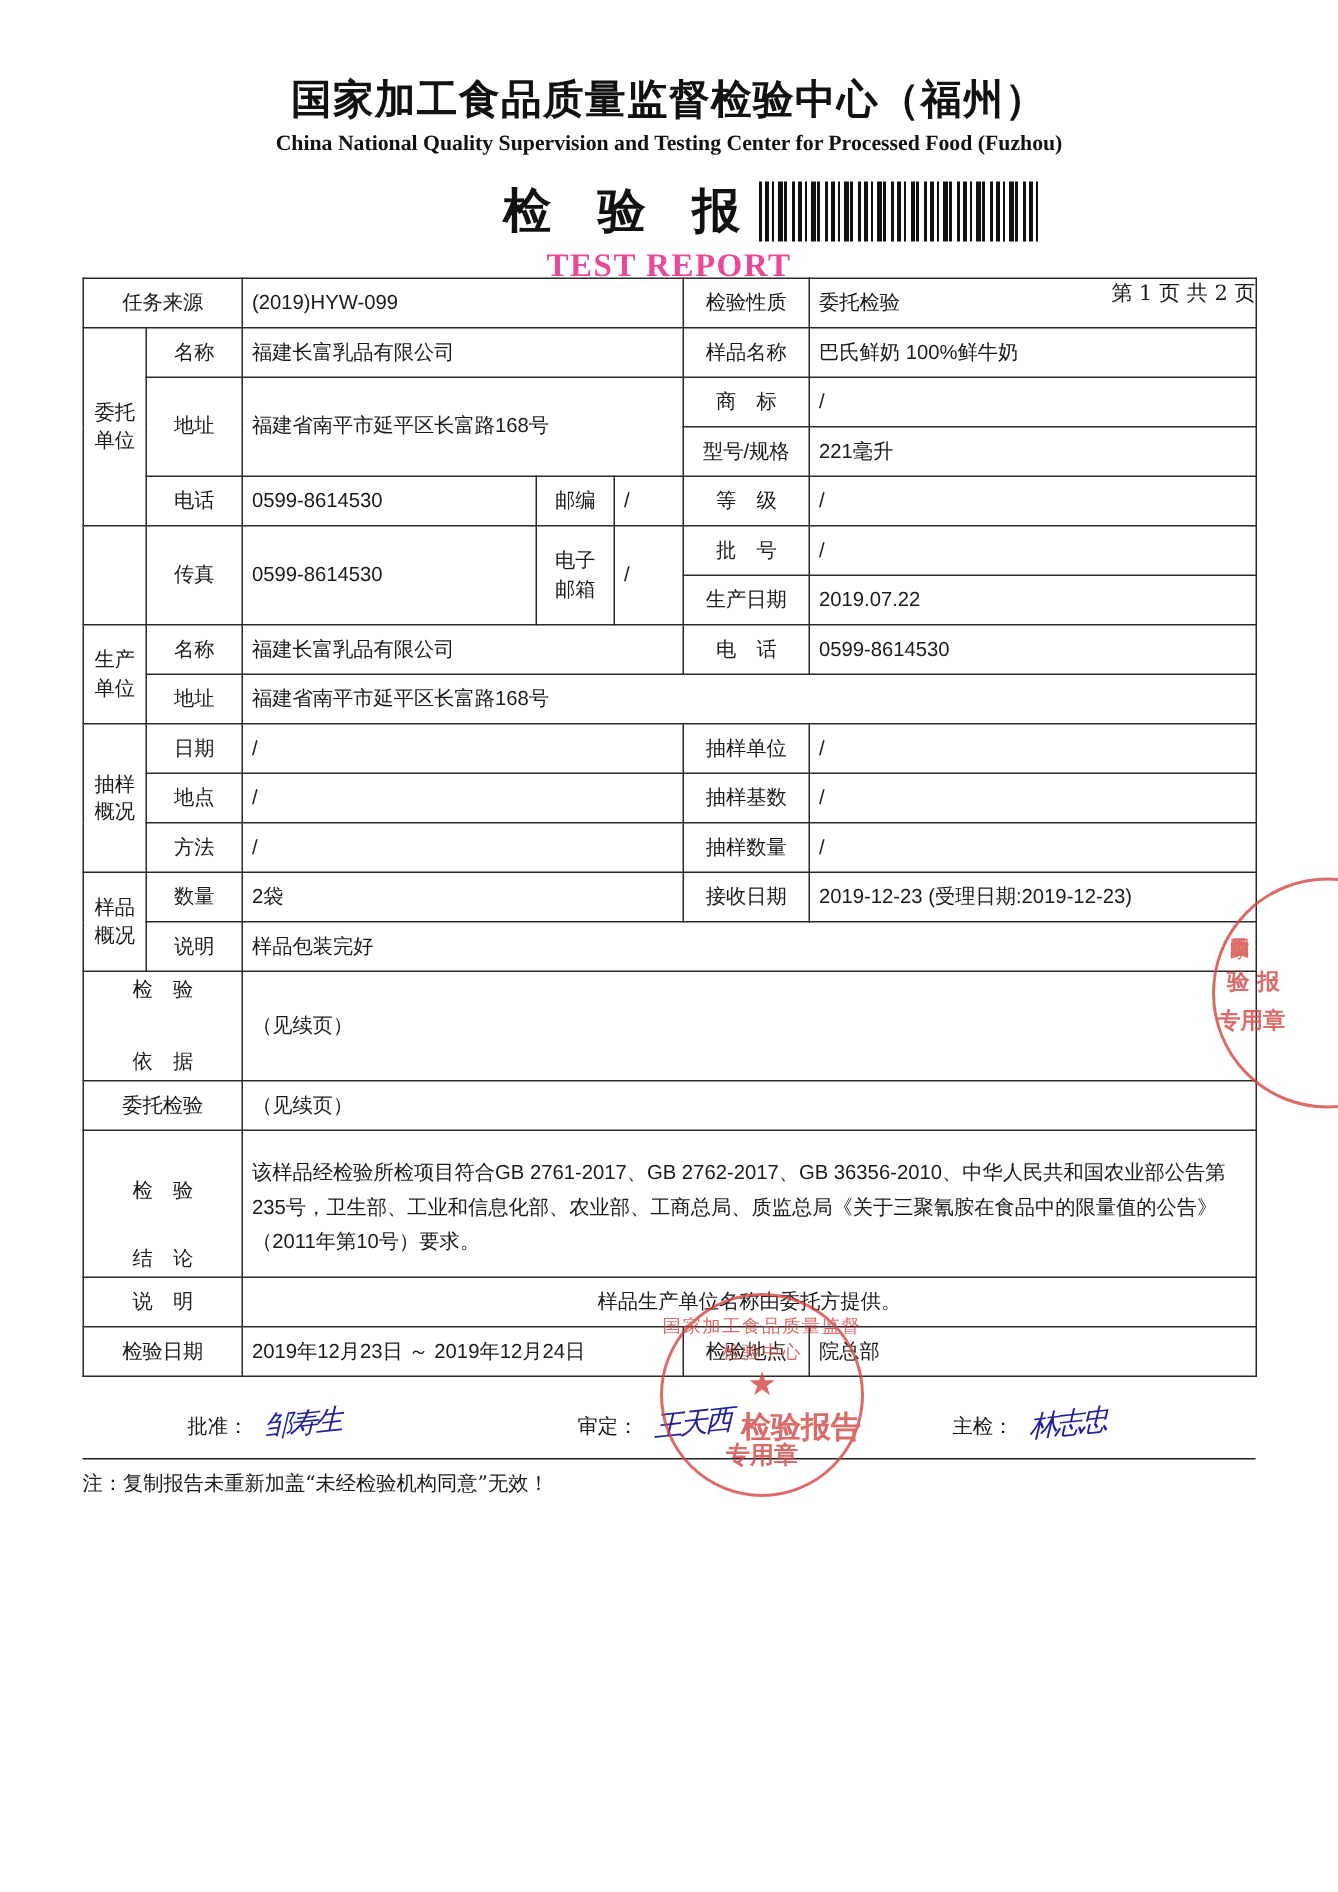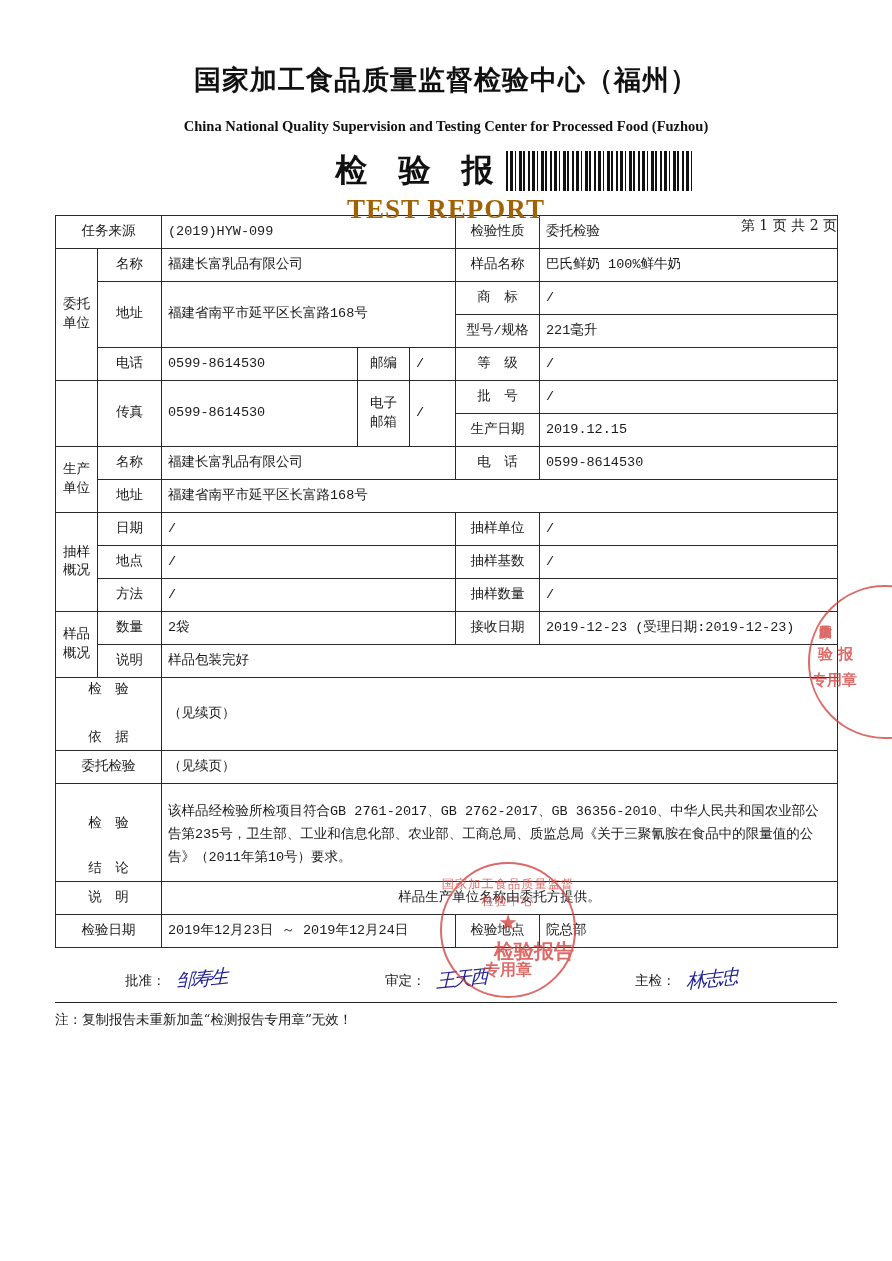--- a/index.html
+++ b/index.html
@@ -19,34 +19,34 @@
     position: relative;
     width: 892px;
     height: 1261px;
     box-sizing: border-box;
     padding: 0;
   }
 
   
   .header {
     text-align: center;
-    padding-top: 62px;
+    padding-top: 48px;
   }
   .org-cn {
     font-family: "DejaVu Serif", "Liberation Serif", serif;
     font-size: 27px;
     font-weight: bold;
     letter-spacing: 1px;
     color: #111;
   }
   .org-en {
     font-family: "Liberation Serif", serif;
     font-size: 14.5px;
     font-weight: bold;
-    margin-top: 20px;
+    margin-top: 4px;
     color: #111;
   }
 
   .title-row {
     position: relative;
     margin-top: 14px;
     height: 66px;
   }
   .title-block {
     position: absolute;
@@ -56,25 +56,25 @@
   .title-cn {
     font-family: "DejaVu Serif", "Liberation Serif", serif;
     font-size: 32px;
     font-weight: bold;
     letter-spacing: 10px;
     margin-left: 10px;
     color: #111;
   }
   .title-en {
     font-family: "Liberation Serif", serif;
-    font-size: 27px;
+    font-size: 22px;
     font-weight: bold;
     letter-spacing: 1px;
     margin-top: 1px;
-    color: #a16207;
+    color: #ec4899;
   }
   .barcode {
     position: absolute;
     right: 198px;
     top: 2px;
     width: 188px;
     height: 40px;
     background-image: repeating-linear-gradient(
       to right,
       #111 0px, #111 2px, #fff 2px, #fff 4px,
@@ -114,21 +114,21 @@
     white-space: nowrap;
   }
 
   
   table.main {
     margin: 0 55px;
     width: 782px;
     border-collapse: collapse;
     table-layout: fixed;
     font-size: 13.5px;
-    font-family: Liberation Mono, monospace;
+    font-family: Liberation Sans, sans-serif;
   }
   table.main td {
     border: 1px solid #2a2a2a;
     padding: 3px 6px;
     vertical-align: middle;
     height: 26px;
     line-height: 1.35;
   }
   .lbl {
     text-align: center;
@@ -361,21 +361,21 @@
       <td class="vert" rowspan="2"></td>
       <td class="lbl" rowspan="2">传真</td>
       <td class="val" rowspan="2">0599-8614530</td>
       <td class="lbl" rowspan="2">电子<br>邮箱</td>
       <td class="val" rowspan="2">/</td>
       <td class="lbl">批　号</td>
       <td class="val">/</td>
     </tr>
     <tr>
       <td class="lbl">生产日期</td>
-      <td class="val">2019.12.15</td>
+      <td class="val">2019.07.22</td>
     </tr>
 
     <tr>
       <td class="lbl" rowspan="2">生产<br>单位</td>
       <td class="lbl">名称</td>
       <td class="val" colspan="3">福建长富乳品有限公司</td>
       <td class="lbl">电　话</td>
       <td class="val">0599-8614530</td>
     </tr>
 
@@ -464,21 +464,21 @@
       <span>审定：</span><span class="sig-img">王天西</span>
     </div>
     <div class="sign-cell sign-3">
       <span>主检：</span><span class="sig-img">林志忠</span>
     </div>
   </div>
 
   <hr class="hr-bottom">
 
   <div class="footer">
-    <div class="f1">注：复制报告未重新加盖“检测报告专用章”无效！</div>
+    <div class="f1">注：复制报告未重新加盖“未经检验机构同意”无效！</div>
   </div>
 
   <div class="stamp stamp-main">
     <div class="arc">国家加工食品质量监督检验中心</div>
     <div class="star">★</div>
     <div class="l1">检验报告</div>
     <div class="l2">专用章</div>
   </div>
 
   <div class="stamp stamp-edge">

